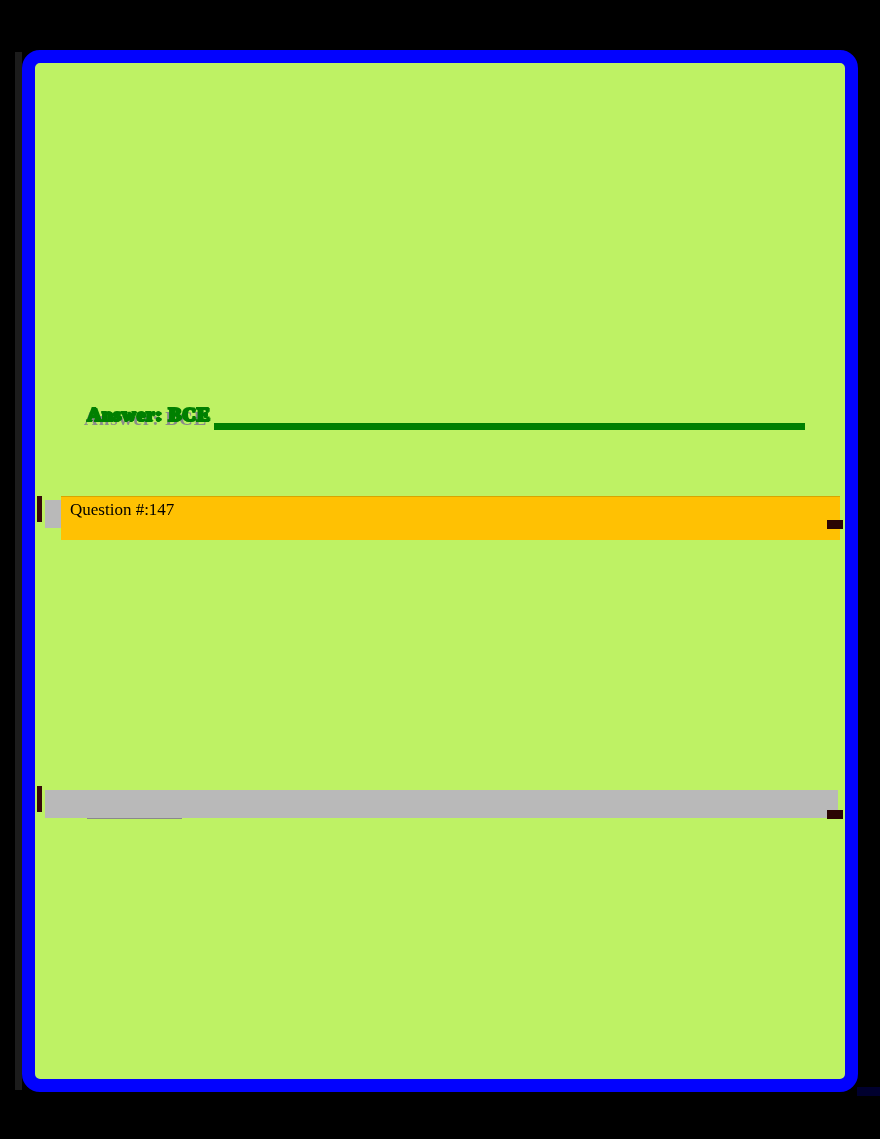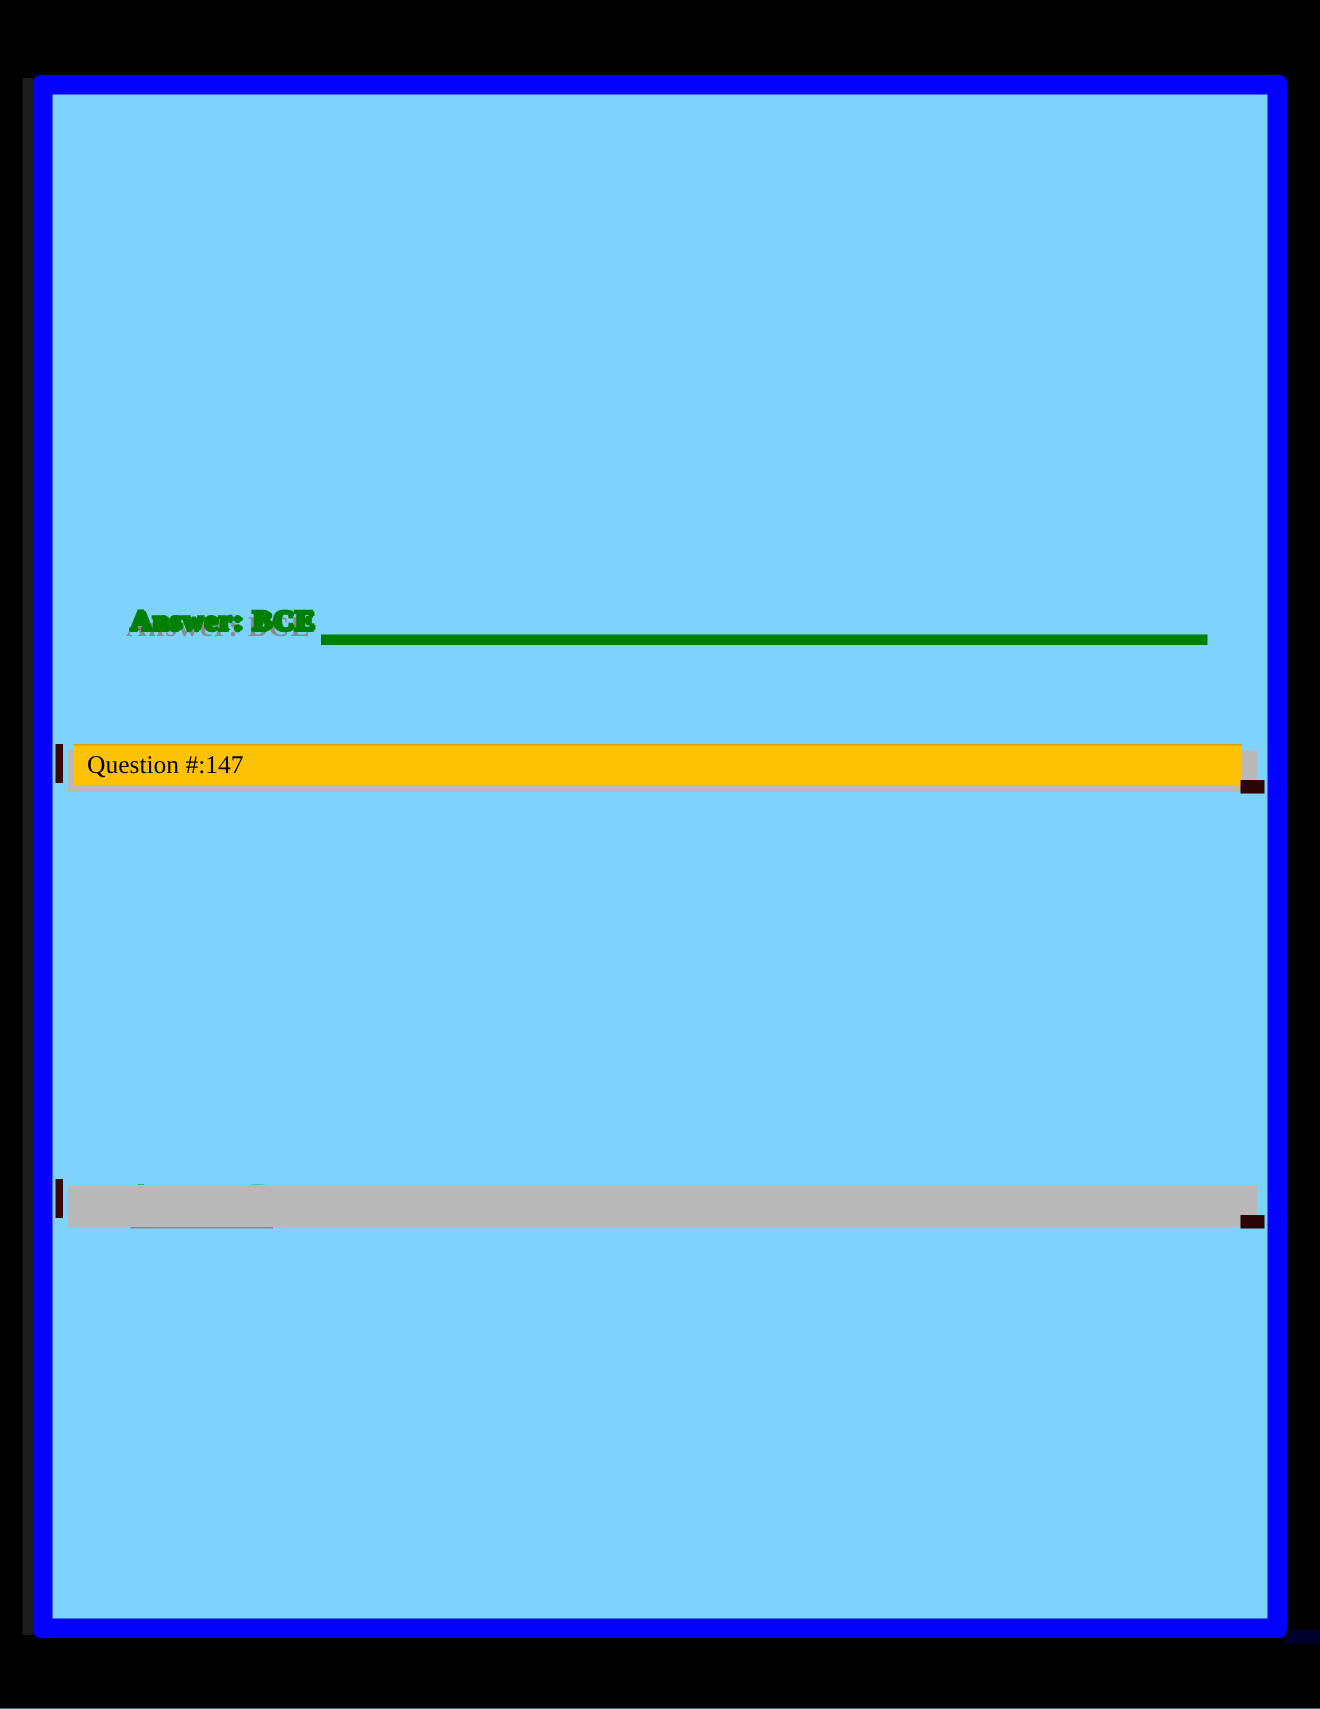--- a/index.html
+++ b/index.html
@@ -22,22 +22,22 @@
   }
   
   .frame-left-shadow{
     position:absolute;left:15px;top:52px;width:7px;height:1038px;
     background:var(--edge-gray);
   }
   .page-frame{
     position:absolute;left:22px;top:50px;width:836px;height:1042px;
     box-sizing:border-box;
     border:13px solid var(--frame-blue);
-    border-radius:5px;
-    background:#7dd3fc;
+    border-radius:18px;
+    background:#bef264;
   }
   .frame-corner-shadow{
     position:absolute;left:857px;top:1087px;width:23px;height:9px;
     background:var(--corner-navy);
   }
   
   .answer-row{
     position:absolute;left:52px;right:40px;
     display:flex;align-items:flex-end;
   }
@@ -79,21 +79,21 @@
   .qbar-2{top:784px;}
   .bar-left-accent{
     position:absolute;left:0;top:2px;width:5px;height:26px;
     background:var(--accent-maroon);
   }
   .bar-shadow{
     position:absolute;left:8px;top:6px;width:793px;height:28px;
     background:var(--shadow-silver);
   }
   .bar-face{
-    position:absolute;left:12px;top:2px;width:779px;height:28px;
+    position:absolute;left:24px;top:2px;width:779px;height:44px;
     background:var(--bar-orange);
     border-top:1px solid #d9a400;
     box-sizing:border-box;
   }
   .bar-corner-accent{
     position:absolute;right:0;bottom:3px;width:16px;height:9px;
     background:#2b0503;
   }
   .question-title{
     display:block;

